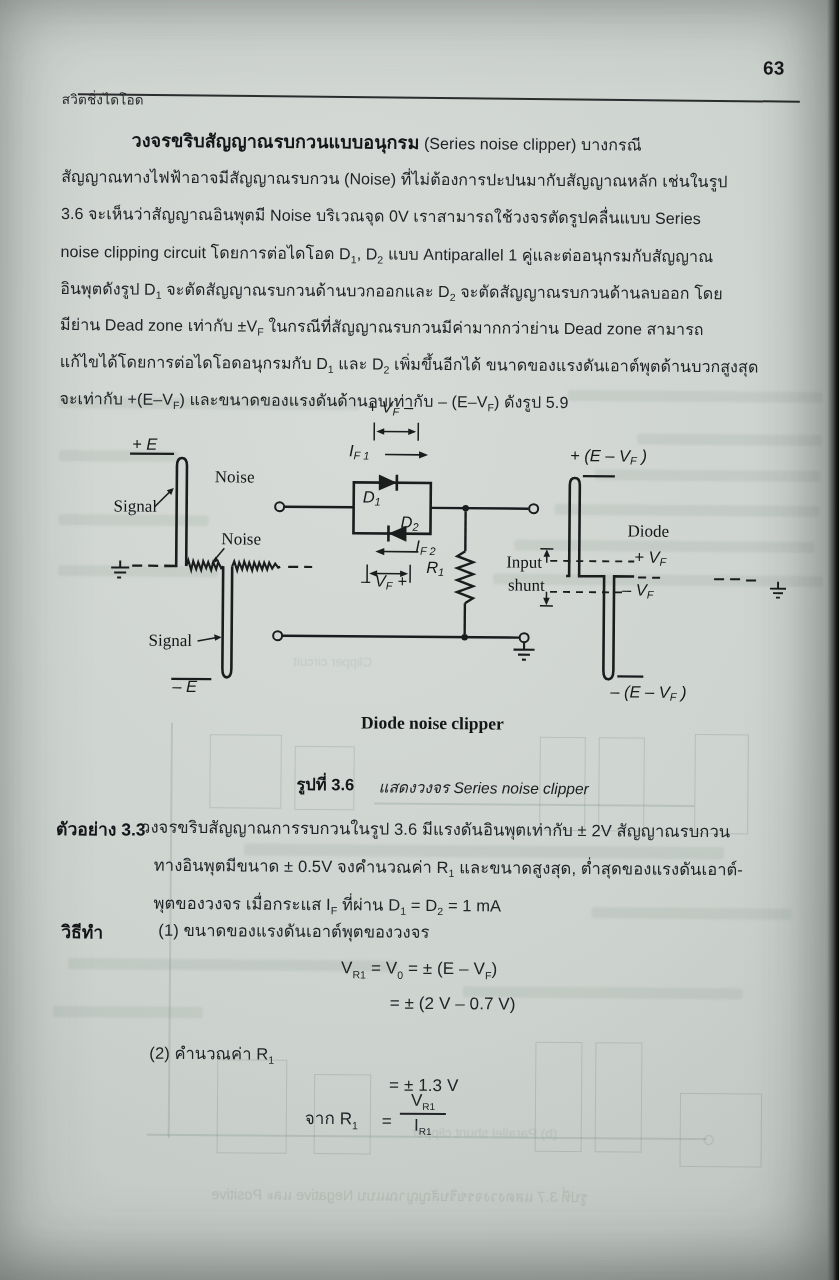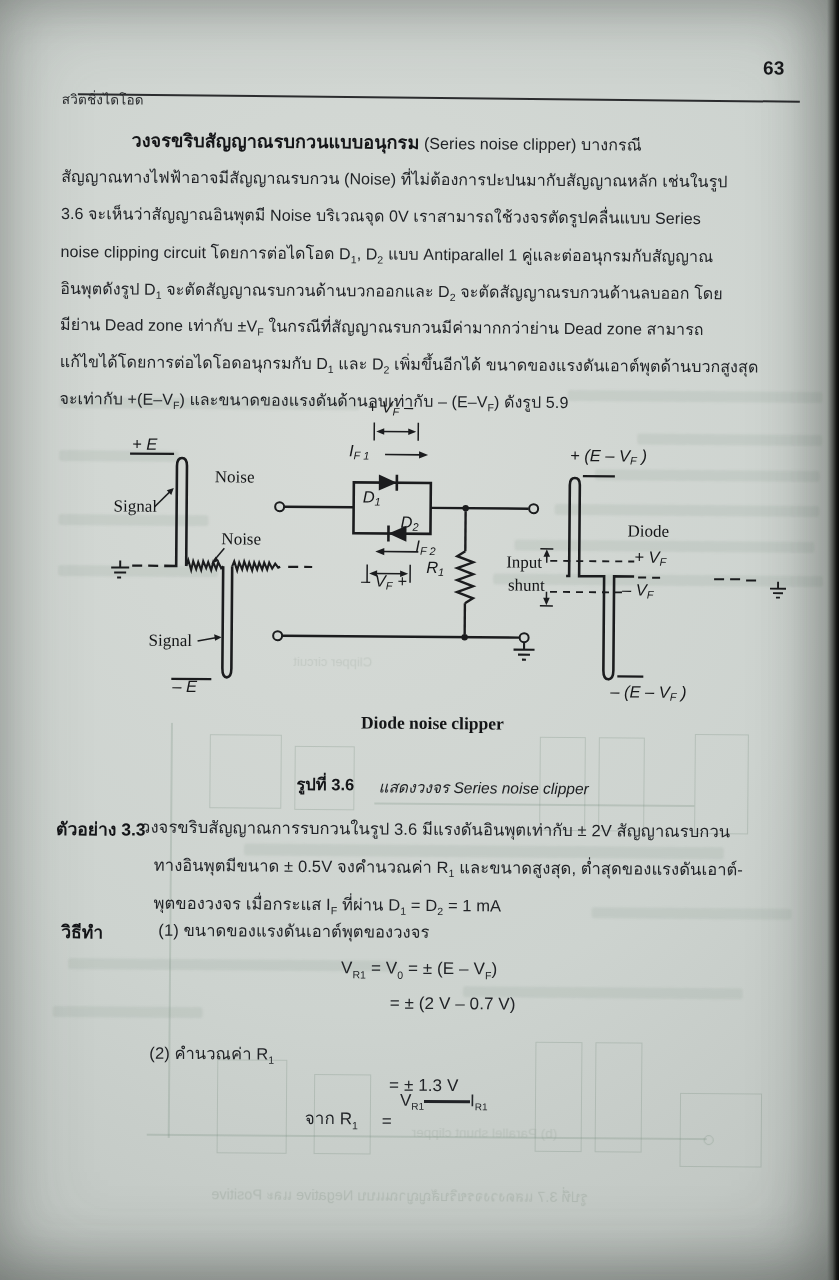--- a/index.html
+++ b/index.html
@@ -30,21 +30,21 @@
   .eq sub{font-size:10.5px;vertical-align:-5px;}
 
   
   .m{position:absolute;white-space:nowrap;font-family:Liberation Sans, sans-serif;font-style:italic;font-size:16.5px;color:#17181a;}
   .m sub{font-size:11px;font-style:italic;vertical-align:-3px;line-height:0;}
   .lbl{position:absolute;white-space:nowrap;font-family:"Liberation Serif",serif;font-size:17px;color:#141517;}
   .lblb{font-weight:bold;font-size:17.5px;}
   .capb{font-weight:bold;font-size:16.5px;color:#141518;}
   .capi{font-style:italic;font-size:15.5px;color:#1c1e21;}
 
-  .frac{position:absolute;display:inline-flex;flex-direction:row;align-items:center;font-size:17px;}
+  .frac{position:absolute;display:inline-flex;flex-direction:column;align-items:center;font-size:17px;}
   .frac .bar{width:46px;height:2.2px;background:#212327;margin:1px 0;}
   .frac sub{font-size:10px;vertical-align:-4px;}
 
   
   .g{position:absolute;background:rgba(138,154,140,.17);border-radius:3px;filter:blur(1px);}
   .gbox{position:absolute;border:1.6px solid rgba(110,132,116,.26);filter:blur(.6px);}
   .gline{position:absolute;background:rgba(110,132,116,.24);filter:blur(.5px);}
   .gtxt{position:absolute;white-space:nowrap;color:#8a988c;transform:scaleX(-1);filter:blur(.7px);font-size:14.5px;}
   .gcirc{position:absolute;width:8px;height:8px;border:1.5px solid rgba(110,132,116,.3);border-radius:50%;filter:blur(.5px);}
 </style>

